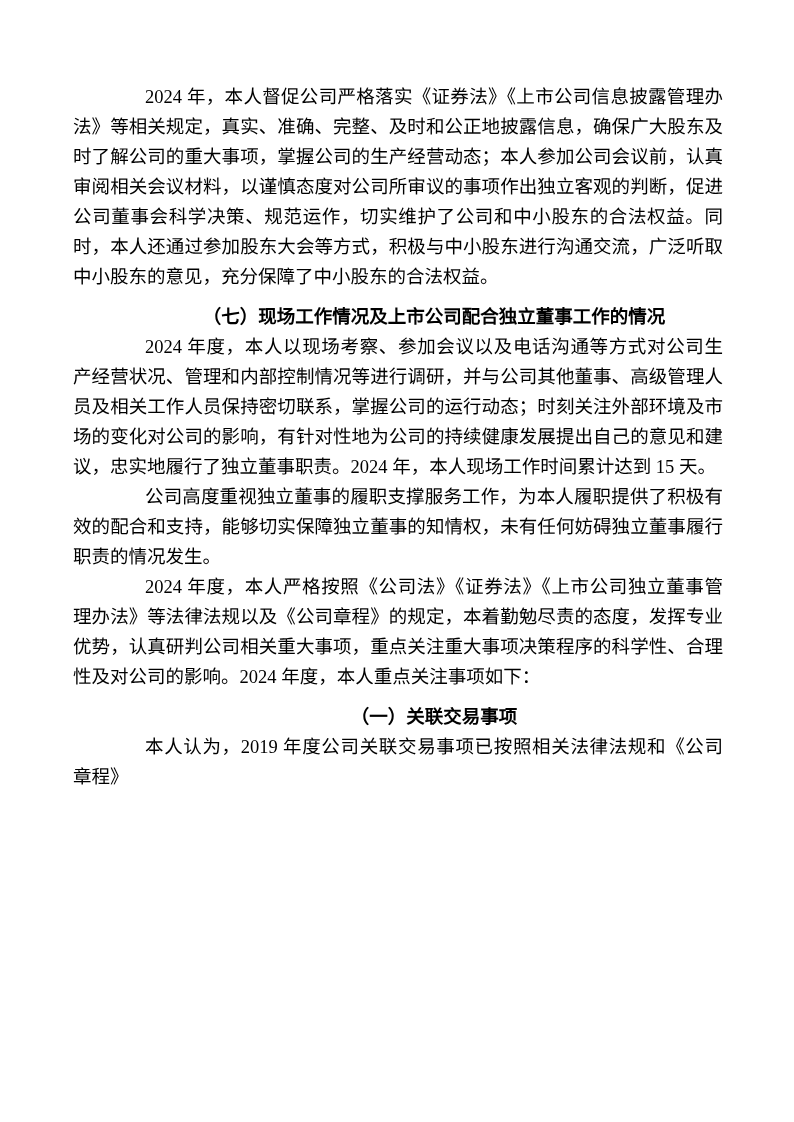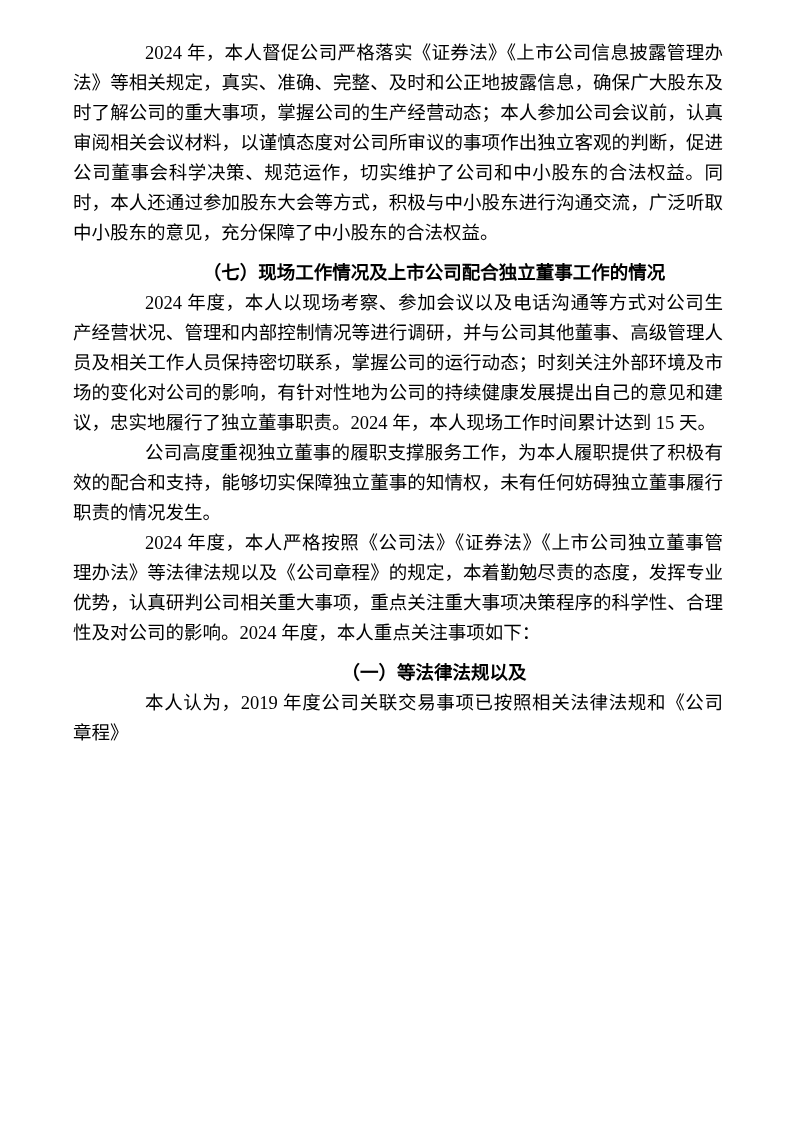--- a/index.html
+++ b/index.html
@@ -11,21 +11,21 @@
   body {
     width: 794px;
     height: 1122px;
     overflow: hidden;
   }
   .page {
     box-sizing: border-box;
     width: 792px;
     height: 1122px;
     background: #ffffff;
-    padding: 38px 71px 0 73px;
+    padding: 82px 71px 0 73px;
     font-family: "Liberation Serif", "DejaVu Serif", serif;
     font-size: 18.5px;
     line-height: 30px;
     color: #000000;
   }
   .doc-body {
     width: 650px;
   }
   .para {
     margin: 0;
@@ -43,16 +43,16 @@
 </head>
 <body>
 
 <div class="page">
   <div class="doc-body" id="doc">
       <p class="para">2024 年，本人督促公司严格落实《证券法》《上市公司信息披露管理办法》等相关规定，真实、准确、完整、及时和公正地披露信息，确保广大股东及时了解公司的重大事项，掌握公司的生产经营动态；本人参加公司会议前，认真审阅相关会议材料，以谨慎态度对公司所审议的事项作出独立客观的判断，促进公司董事会科学决策、规范运作，切实维护了公司和中小股东的合法权益。同时，本人还通过参加股东大会等方式，积极与中小股东进行沟通交流，广泛听取中小股东的意见，充分保障了中小股东的合法权益。</p>
       <p class="heading">（七）现场工作情况及上市公司配合独立董事工作的情况</p>
       <p class="para">2024 年度，本人以现场考察、参加会议以及电话沟通等方式对公司生产经营状况、管理和内部控制情况等进行调研，并与公司其他董事、高级管理人员及相关工作人员保持密切联系，掌握公司的运行动态；时刻关注外部环境及市场的变化对公司的影响，有针对性地为公司的持续健康发展提出自己的意见和建议，忠实地履行了独立董事职责。2024 年，本人现场工作时间累计达到 15 天。</p>
       <p class="para">公司高度重视独立董事的履职支撑服务工作，为本人履职提供了积极有效的配合和支持，能够切实保障独立董事的知情权，未有任何妨碍独立董事履行职责的情况发生。</p>
       <p class="para">2024 年度，本人严格按照《公司法》《证券法》《上市公司独立董事管理办法》等法律法规以及《公司章程》的规定，本着勤勉尽责的态度，发挥专业优势，认真研判公司相关重大事项，重点关注重大事项决策程序的科学性、合理性及对公司的影响。2024 年度，本人重点关注事项如下：</p>
-      <p class="heading">（一）等法律法规以及</p>
+      <p class="heading">（一）关联交易事项</p>
       <p class="para">本人认为，2019 年度公司关联交易事项已按照相关法律法规和《公司章程》</p>
     </div>
 </div>
 
 </body></html>

